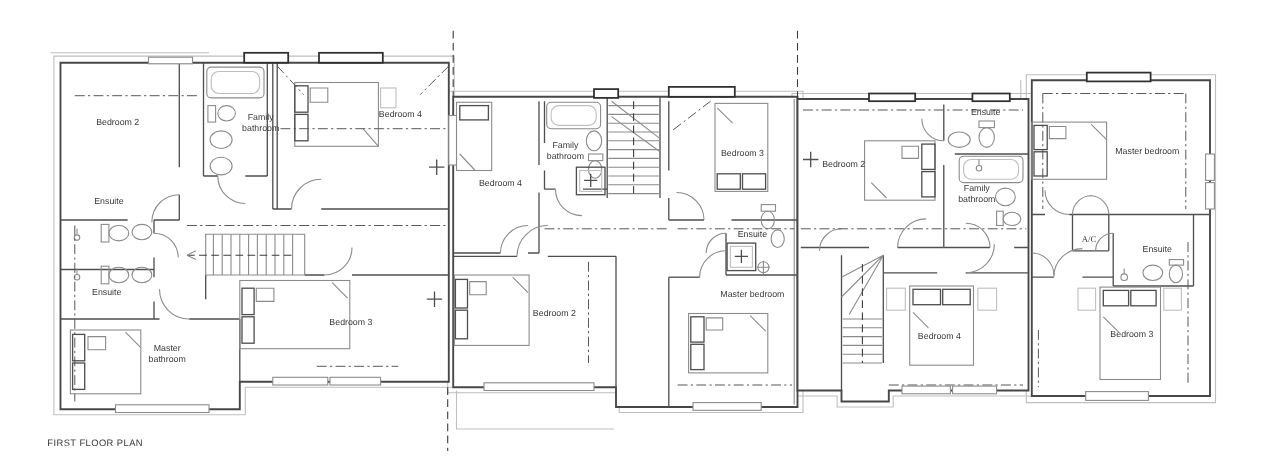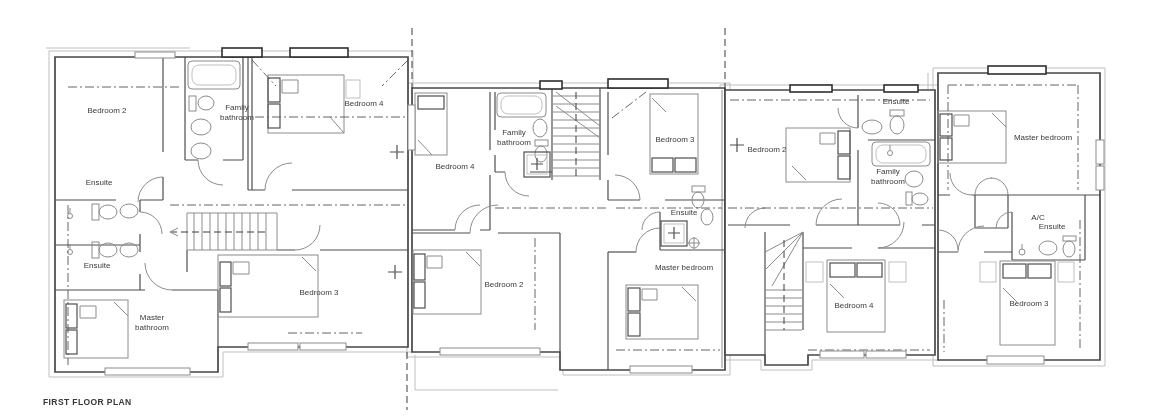--- a/index.html
+++ b/index.html
@@ -341,19 +341,19 @@
   <div class="room-label" style="left: 675px; top: 140px;">Bedroom 3</div>
   <div class="room-label" style="left: 684px; top: 213px;">Ensuite</div>
   <div class="room-label" style="left: 684px; top: 268px;">Master bedroom</div>
   <div class="room-label" style="left: 504px; top: 285px;">Bedroom 2</div>
   <div class="room-label" style="left: 767px; top: 150px;">Bedroom 2</div>
   <div class="room-label" style="left: 896px; top: 102px;">Ensuite</div>
   <div class="room-label" style="left: 888px; top: 176px;">Family
 bathroom</div>
   <div class="room-label" style="left: 854px; top: 306px;">Bedroom 4</div>
   <div class="room-label" style="left: 1043px; top: 138px;">Master bedroom</div>
-  <div class="room-label" style="left: 1038px; top: 218px;">A/C</div>
+  <div class="room-label" style="left: 990px; top: 218px; font-family: Liberation Serif, serif;">A/C</div>
   <div class="room-label" style="left: 1052px; top: 227px;">Ensuite</div>
   <div class="room-label" style="left: 1029px; top: 304px;">Bedroom 3</div>
 
-  <div class="plan-title" style="left: 43px; top: 397px; font-weight: bold;">FIRST FLOOR PLAN</div>
+  <div class="plan-title" style="left: 43px; top: 397px;">FIRST FLOOR PLAN</div>
 
 </div>
 
 </body></html>

